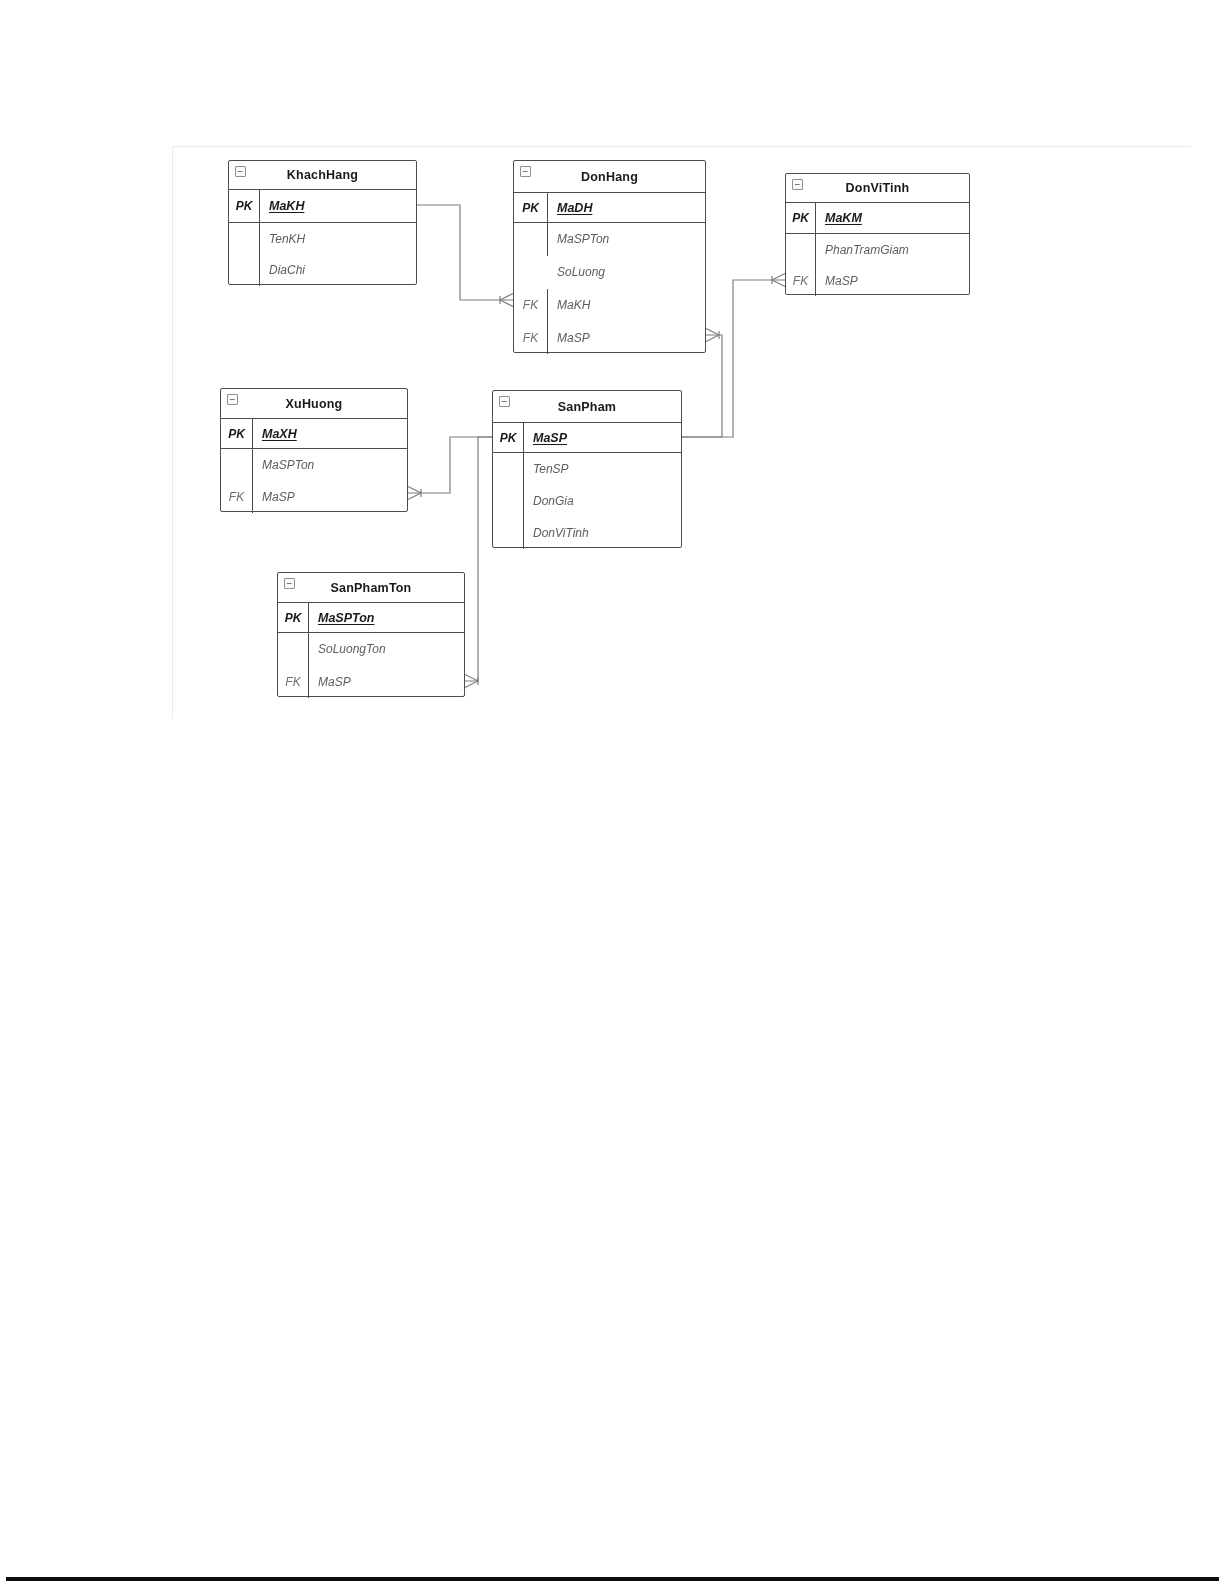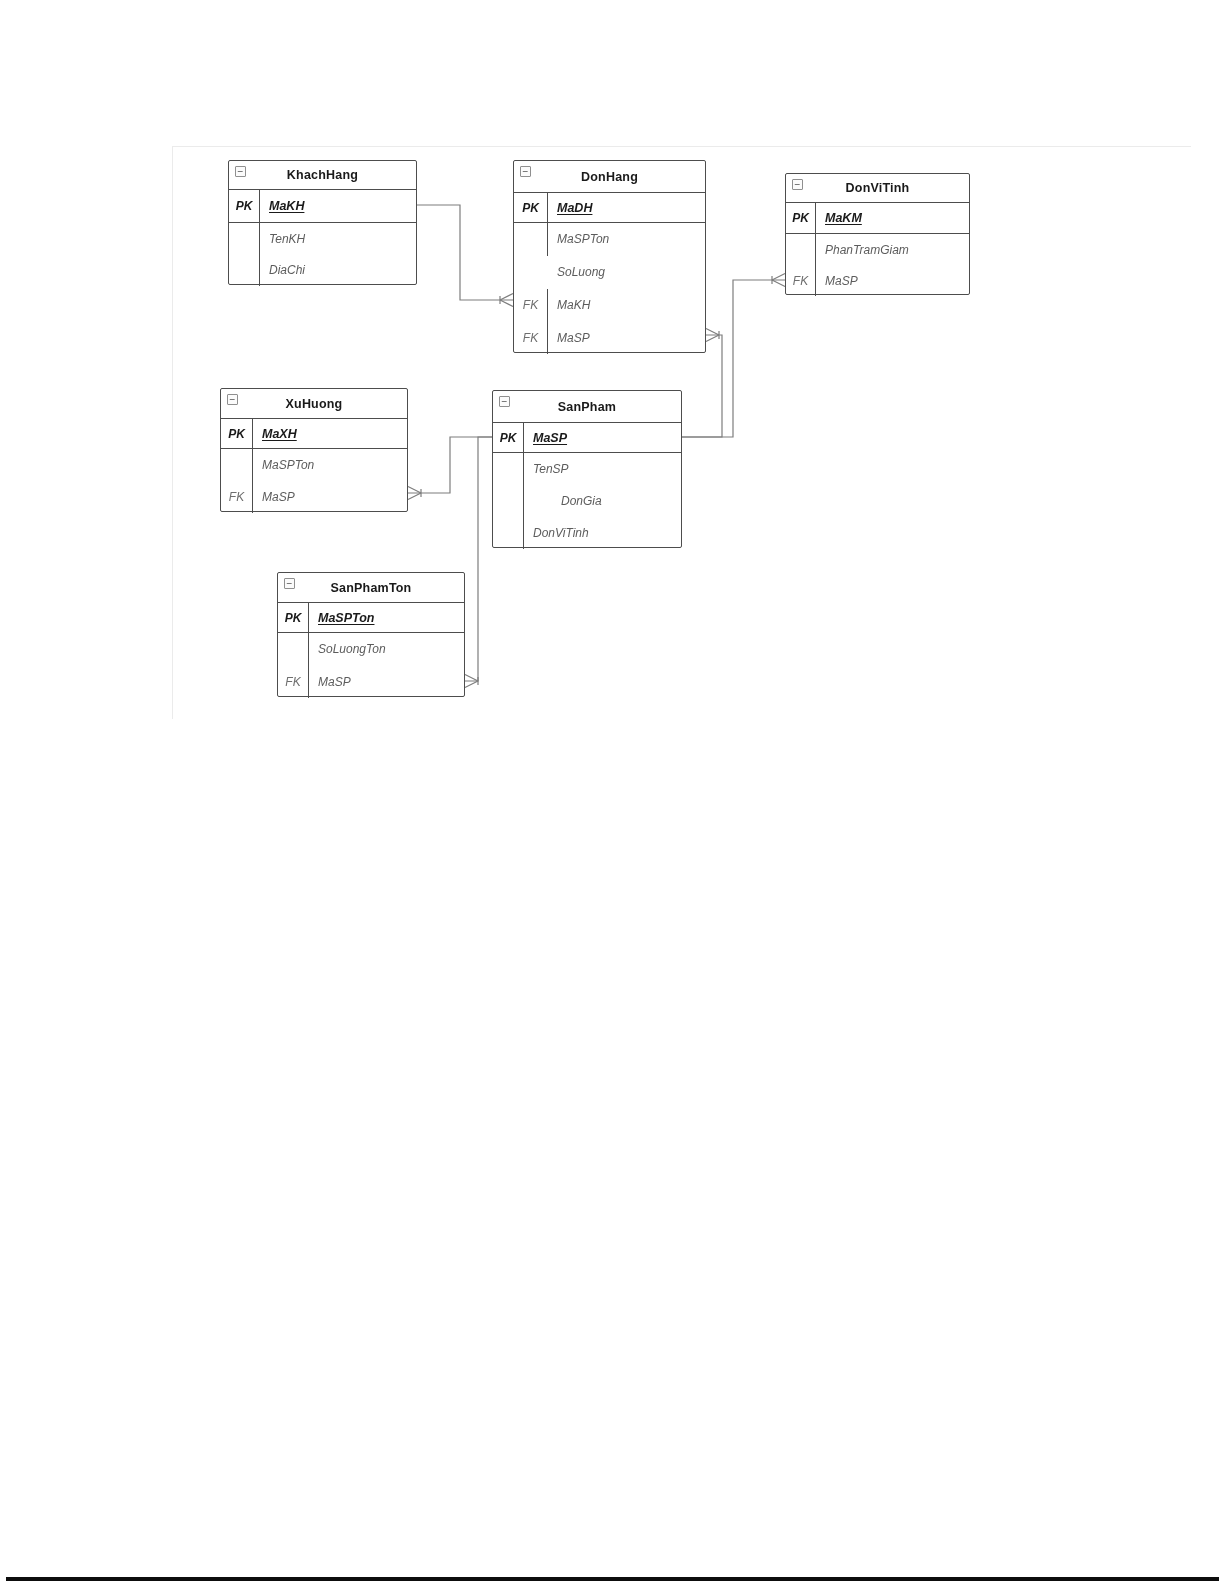--- a/index.html
+++ b/index.html
@@ -175,21 +175,21 @@
           <span class="title">SanPham</span>
         </div>
         <div class="row pkrow" style="height: 30px;">
           <div class="keycell" style="width: 31px;">PK</div>
           <div class="namecell">MaSP</div>
         </div>
         <div class="row attr" style="height: 32px;">
           <div class="keycell" style="width: 31px;"></div>
           <div class="namecell">TenSP</div>
         </div>
-        <div class="row attr" style="height: 32px; gap: 28px;">
+        <div class="row attr" style="height: 32px;">
           <div class="keycell" style="width: 31px;"></div>
           <div class="namecell">DonGia</div>
         </div>
         <div class="row attr" style="height: 32px;">
           <div class="keycell" style="width: 31px;"></div>
           <div class="namecell">DonViTinh</div>
         </div>
       </div>
       <div class="entity" style="left: 277px; top: 572px; width: 188px; height: 125px;">
         <div class="hdr" style="height: 30px;">

